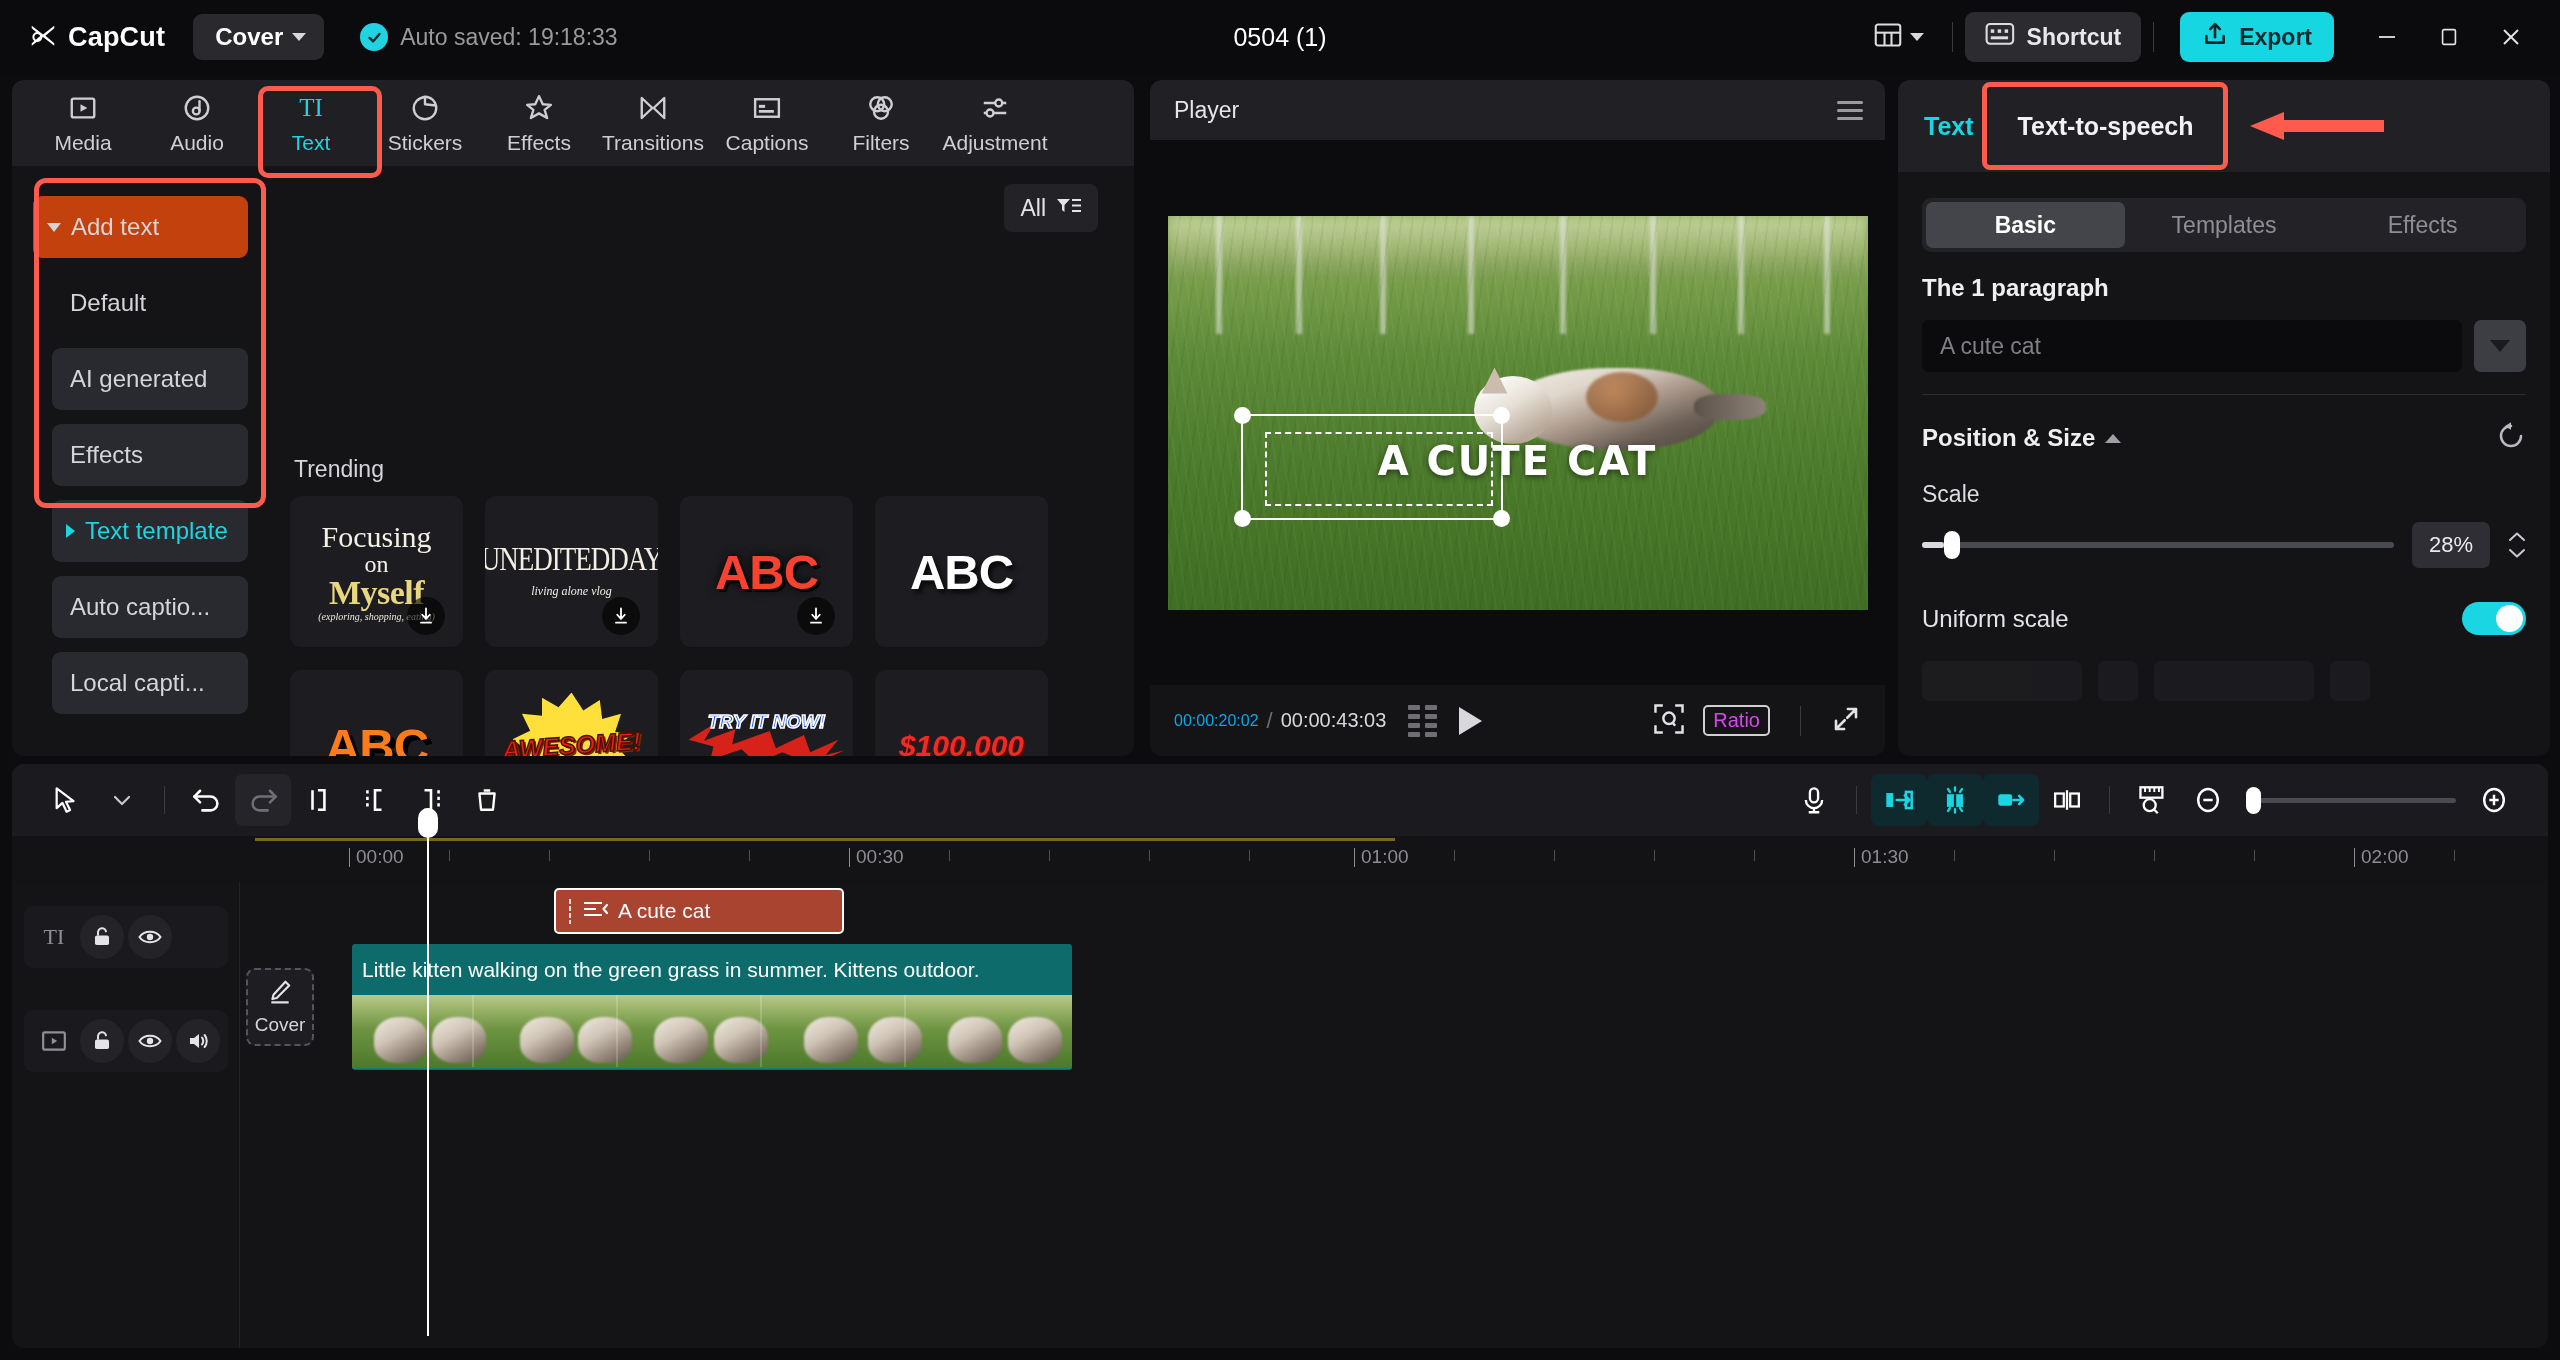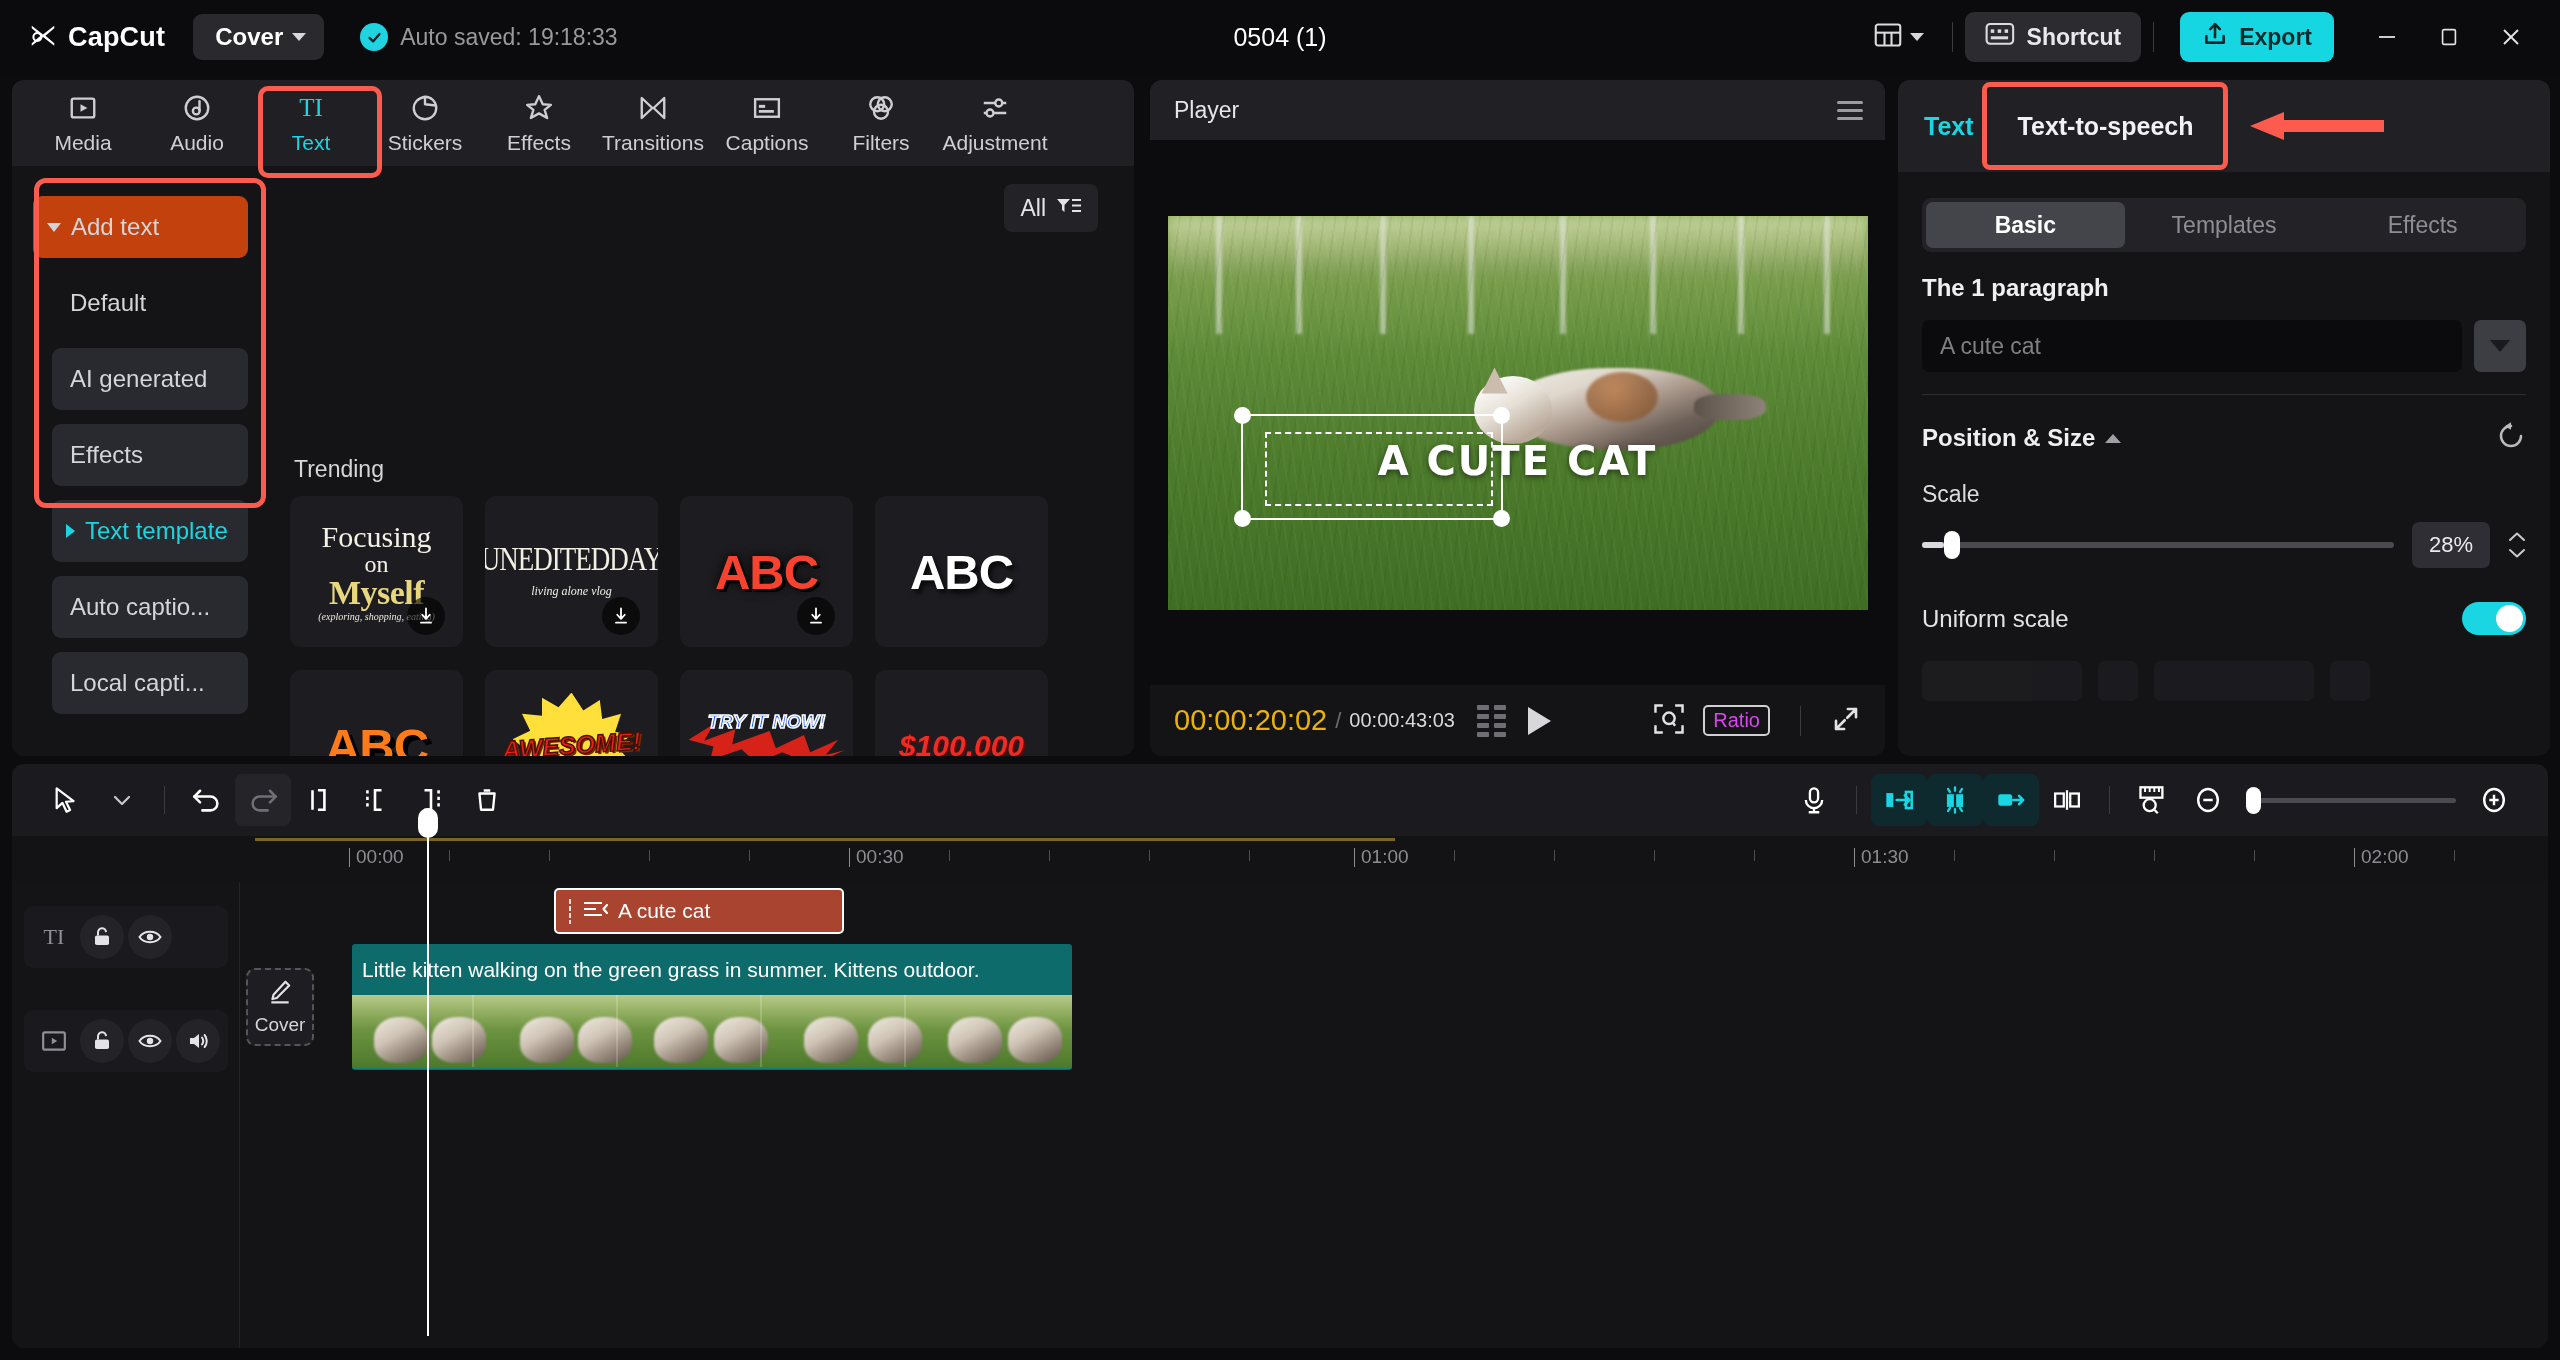--- a/index.html
+++ b/index.html
@@ -179,21 +179,21 @@
   .sel-box .h.bl { left: -9px; bottom: -9px; }
   .sel-box .h.br { right: -9px; bottom: -9px; }
   .dash-box { position: absolute; left: 22px; top: 16px; right: 8px; bottom: 12px;
     border: 2px dashed #ffffff; }
   .vid-text { position: absolute; left: 0; right: 0; top: 222px; text-align: center;
     font-size: 40px; font-weight: 900; color: #ffffff; letter-spacing: 2px;
     text-shadow: 0 2px 6px rgba(0,0,0,.55); font-family: "DejaVu Sans", sans-serif; }
 
   .pctl { position: absolute; bottom: 0; left: 0; width: 735px; height: 71px;
     display: flex; align-items: center; padding: 0 24px; gap: 0; }
-  .t-cur { font-size: 29px; color: #eab308; font-family: "Liberation Sans", sans-serif; }
+  .t-cur { font-size: 16px; color: #0ea5e9; font-family: "Liberation Sans", sans-serif; }
   .t-sep { font-size: 22px; color: #6d6d72; margin: 0 8px; }
   .t-tot { font-size: 20px; color: #d8d8dc; }
   .ic-list { margin-left: 22px; display: grid; grid-template-columns: 12px 12px; gap: 4px 5px; }
   .ic-list i { display: block; width: 12px; height: 5px; background: #6e6e74; border-radius: 1px; }
   .play-tri { margin-left: 22px; width: 0; height: 0; border-top: 14px solid transparent; border-bottom: 14px solid transparent; border-left: 23px solid #d8d8dc; }
   .pctl-right { margin-left: auto; display: flex; align-items: center; gap: 18px; }
   .ratio-btn { border: 2px solid #cfcfd4; border-radius: 5px; padding: 2px 8px; font-size: 20px; color: #d946ef; }
 
   
   .props {

